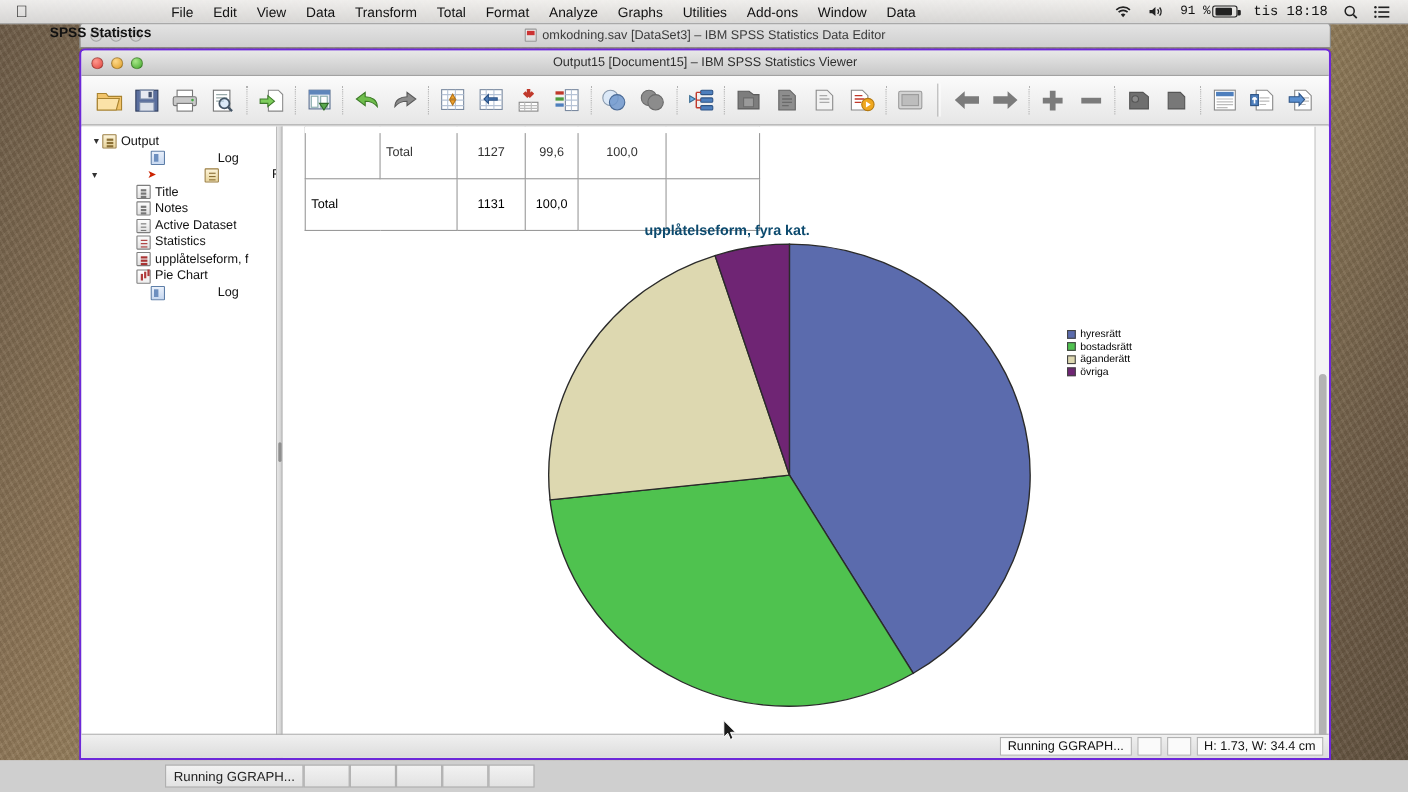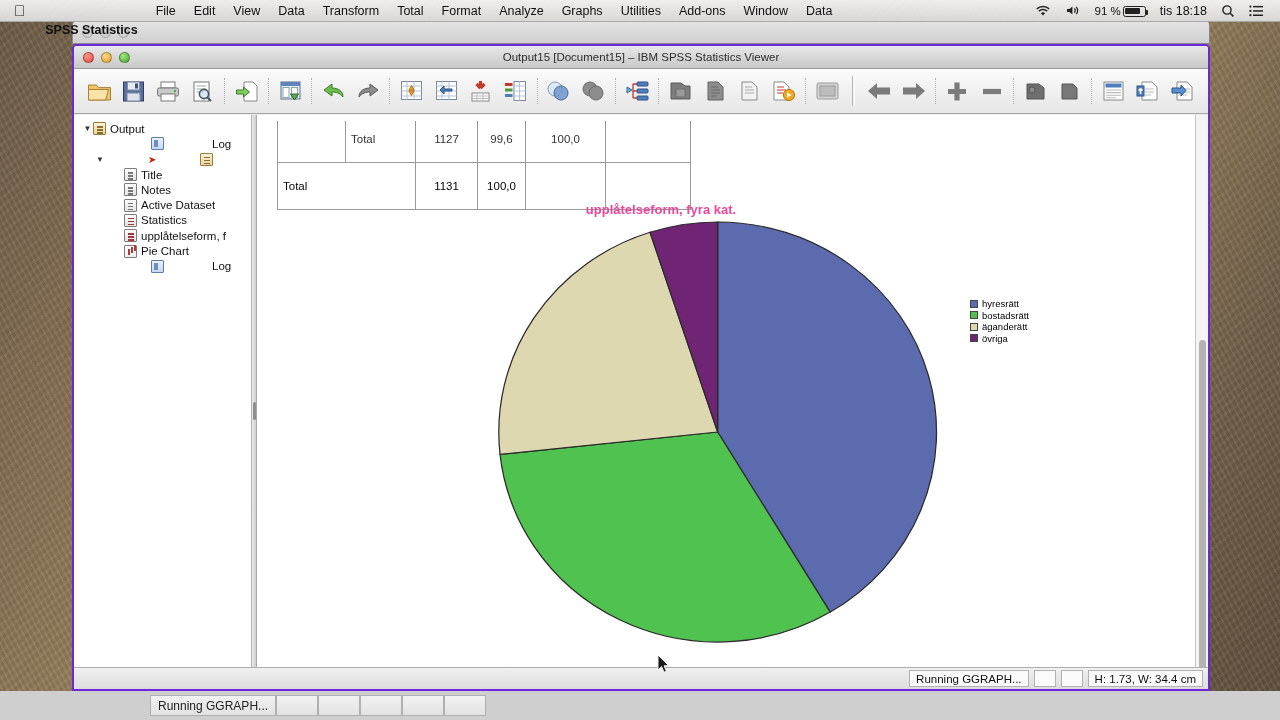--- a/index.html
+++ b/index.html
@@ -29,21 +29,21 @@
     background: linear-gradient(to bottom, rgba(247,247,247,0.93), rgba(222,222,222,0.93));
     border-bottom: 1px solid rgba(120,120,120,0.6);
     display: flex; align-items: center; z-index: 50;
     font-size: 12.5px; color: #111;
   }
   #menubar .apple { padding: 0 11px 0 14px; font-size: 15px; line-height: 1; }
   #menubar .mitem { padding: 0 9px; white-space: nowrap; }
   #menubar .mitem.bold { font-weight: bold; margin-top: 39px; }
   #menubar .spacer { flex: 1; }
   #menubar .right { display: flex; align-items: center; padding-right: 9px; gap: 0; }
-  #menubar .right .mi { padding: 0 7px; display: flex; align-items: flex-end; }
+  #menubar .right .mi { padding: 0 7px; display: flex; align-items: center; font-family: Liberation Mono, monospace; }
   .battpct { font-size: 11.5px; }
   .battery {
     width: 23px; height: 11px; border: 1.4px solid #222; border-radius: 2.5px;
     position: relative; display: inline-block; margin-left: 2px;
   }
   .battery::after { content:""; position:absolute; right:-3.5px; top:3px; width:2.5px; height:5px; background:#222; border-radius:0 1px 1px 0; }
   .battery i { position:absolute; left:1.3px; top:1.3px; bottom:1.3px; width:72%; background:#222; border-radius:1px; display:block; }
 
   
   #dataeditor {
@@ -104,41 +104,41 @@
   }
   .ticon.book{ background: linear-gradient(#e9f0fb,#c7d8f0); border-color:#5d7ea8; }
   .ticon.book::after{content:"";position:absolute;left:2px;top:2px;width:4px;bottom:2px;background:#6d8fbf;}
   .ticon.out{ background: linear-gradient(#fdf4d9,#e8d49a); border-color:#9a7c3d;}
   .ticon.out::after{content:"";position:absolute;left:3px;top:3px;right:2px;height:1.5px;background:#8a6f35;box-shadow:0 3px 0 #8a6f35,0 6px 0 #8a6f35;}
   .ticon.tab::after{content:"";position:absolute;left:3px;top:3px;right:2px;height:1.5px;background:#a33;box-shadow:0 3px 0 #a33,0 6px 0 #a33;}
   .ticon.txt::after{content:"";position:absolute;left:3px;top:3px;right:3px;height:1.5px;background:#777;box-shadow:0 3px 0 #777,0 6px 0 #777;}
   .ticon.pie{ background: linear-gradient(#fff,#eee); }
   .ticon.pie::after{content:"";position:absolute;left:3px;bottom:2px;width:2px;height:6px;background:#b03a3a;box-shadow:3px -2px 0 #b03a3a,6px -4px 0 #b03a3a;}
   .tlabel { overflow:hidden; }
-  .ind1{margin-left:14px;gap:44px;} .ind3{margin-left:42px;}
+  .ind1{gap:44px;} .ind3{margin-left:42px;}
 
   #treesplit { width: 5px; background: linear-gradient(to right,#e8e8e8,#cfcfcf); border-right:1px solid #a8a8a8; position:relative;}
   #treesplit::after{content:"";position:absolute;left:1px;top:50%;width:3px;height:18px;background:#8f8f8f;border-radius:2px;}
 
   #outputwrap { flex:1; position:relative; background:#fff; overflow:hidden; }
   #outputpane { position:absolute; inset:0 13px 0 0; background:#fff; overflow:hidden; }
 
   
   #freqtable {
     position:absolute; left: 20px; top: 0px;
     border-collapse: collapse; font-size: 11.5px; color:#000;
   }
   #freqtable td { border: 1px solid #9a9a9a; padding: 17px 5px; height: 34px; background:#fff; }
   #freqtable td.num { text-align: center; }
   #freqtable tr.clip td { color:#333; }
   .tblcut { position:absolute; left:20px; top:0; width:430px; height:6px; background:#fff; }
 
   
   #chartarea { position:absolute; left: 0; right: 0; top: 75px; height: 480px; }
-  #charttitle { position:absolute; left:0; right:130px; top:12px; text-align:center; font-size:13px; font-weight:bold; color:#ec4899; }
+  #charttitle { position:absolute; left:0; right:130px; top:12px; text-align:center; font-size:13px; font-weight:bold; color:#0c4a6e; }
   #legend { position:absolute; left: 713px; top: 108px; font-size: 9.5px; color:#000; line-height: 11.5px; }
   .legrow { display:flex; align-items:center; gap:4px; height:11.5px; }
   .legsw { width:8px; height:8px; border:1px solid #444; display:block; flex:none; }
   #piewrap { position:absolute; left: 0px; top: 0px; width: 100%; height: 480px; }
 
   
   .vscroll { position:absolute; right:0; top:0; bottom:0; width:13px; background:#f4f4f4; border-left:1px solid #c6c6c6; }
   .vthumb { position:absolute; left:3px; width:7px; background:#b3b3b3; border-radius:4px; }
   #hscrollbar { position:absolute; left:0; bottom:0; width:178px; height:14px; background:#f2f2f2; border-top:1px solid #c3c3c3; }
   #hscrollbar .hthumb { position:absolute; left:3px; top:3px; width:134px; height:8px; background:#b9b9b9; border-radius:4px;}
@@ -224,20 +224,24 @@
       </span>
     </span>
   </div>
 
   <div id="dataeditor">
     <span class="tl">
       <i></i>
       <i></i>
       <i></i>
     </span>
+    <span class="dtitle">
+      <span class="savicon"></span>
+      <span>omkodning.sav [DataSet3] – IBM SPSS Statistics Data Editor</span>
+    </span>
   </div>
 
   <div id="viewer">
 
     <div id="vtitlebar">
       <span class="tl">
         <i class="c1"></i>
         <i class="c2"></i>
         <i class="c3"></i>
       </span>

